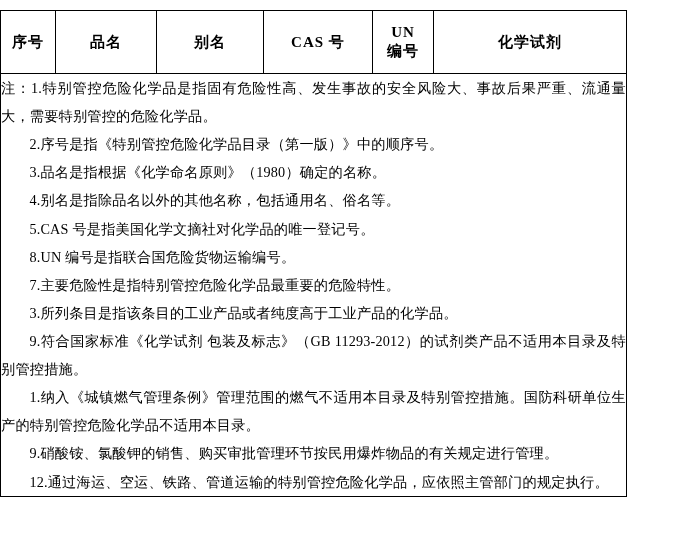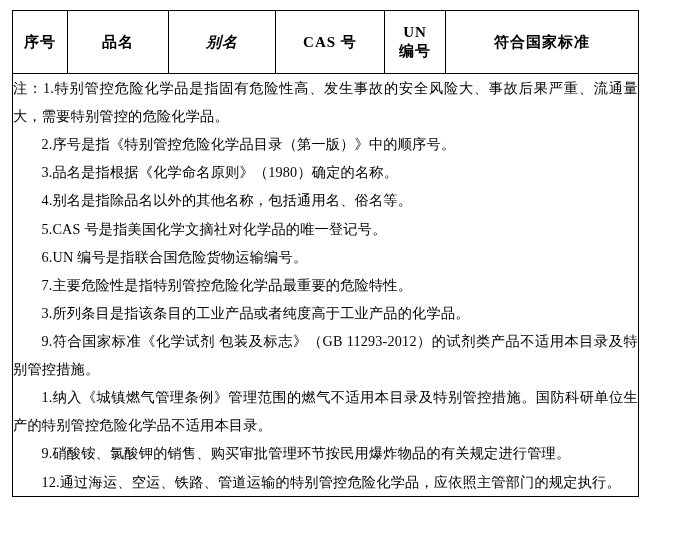--- a/index.html
+++ b/index.html
@@ -12,21 +12,21 @@
     height: 560px;
     font-family: "Liberation Serif", "DejaVu Serif", serif;
     color: #000000;
     overflow: hidden;
   }
   .page {
     position: relative;
     width: 602px;
     height: 560px;
     box-sizing: border-box;
-    padding: 10px 0 0 12px;
+    padding: 10px 0 0 0;
   }
   .doc-table {
     width: 620px;
     margin: 0 auto;
     border-collapse: collapse;
     table-layout: fixed;
   }
   .doc-table td, .doc-table th {
     border: 1px solid #000000;
     padding: 0;
@@ -35,21 +35,21 @@
     font-weight: bold;
     font-size: 15px;
     text-align: center;
     vertical-align: middle;
     height: 62px;
     letter-spacing: 1px;
     font-family: "Liberation Serif", "DejaVu Serif", serif;
   }
   .col-seq { width: 54px; }
   .col-name { width: 100px; }
-  .col-alias { width: 106px; font-style: italic; }
+  .col-alias { width: 106px; }
   .col-cas { width: 108px; font-family: Liberation Serif, serif; }
   .col-un { width: 60px; margin-left: 42px; }
   .col-haz { width: 192px; }
   .un-head {
     line-height: 1.25;
   }
   .notes-cell {
     padding: 6px 12px 14px 10px;
     vertical-align: top;
   }
@@ -76,32 +76,32 @@
     <thead>
       <tr>
         <th class="col-seq">序号</th>
         <th class="col-name">品名</th>
         <th class="col-alias">别名</th>
         <th class="col-cas">CAS 号</th>
         <th class="col-un un-head">
           <div>UN</div>
           <div>编号</div>
         </th>
-        <th class="col-haz">符合国家标准</th>
+        <th class="col-haz">化学试剂</th>
       </tr>
     </thead>
     <tbody>
       <tr>
         <td class="notes-cell" colspan="6">
           <p class="note-line note-hang">注：1.特别管控危险化学品是指固有危险性高、发生事故的安全风险大、事故后果严重、流通量大，需要特别管控的危险化学品。</p>
           <p class="note-line note-indent">2.序号是指《特别管控危险化学品目录（第一版）》中的顺序号。</p>
           <p class="note-line note-indent">3.品名是指根据《化学命名原则》（1980）确定的名称。</p>
           <p class="note-line note-indent">4.别名是指除品名以外的其他名称，包括通用名、俗名等。</p>
           <p class="note-line note-indent">5.CAS 号是指美国化学文摘社对化学品的唯一登记号。</p>
-          <p class="note-line note-indent">6.UN 编号是指联合国危险货物运输编号。</p>
+          <p class="note-line note-indent">8.UN 编号是指联合国危险货物运输编号。</p>
           <p class="note-line note-indent">7.主要危险性是指特别管控危险化学品最重要的危险特性。</p>
           <p class="note-line note-indent">3.所列条目是指该条目的工业产品或者纯度高于工业产品的化学品。</p>
           <p class="note-line note-indent">9.符合国家标准《化学试剂 包装及标志》（GB 11293-2012）的试剂类产品不适用本目录及特别管控措施。</p>
           <p class="note-line note-indent">1.纳入《城镇燃气管理条例》管理范围的燃气不适用本目录及特别管控措施。国防科研单位生产的特别管控危险化学品不适用本目录。</p>
           <p class="note-line note-indent">9.硝酸铵、氯酸钾的销售、购买审批管理环节按民用爆炸物品的有关规定进行管理。</p>
           <p class="note-line note-indent">12.通过海运、空运、铁路、管道运输的特别管控危险化学品，应依照主管部门的规定执行。</p>
         </td>
       </tr>
     </tbody>
   </table>

